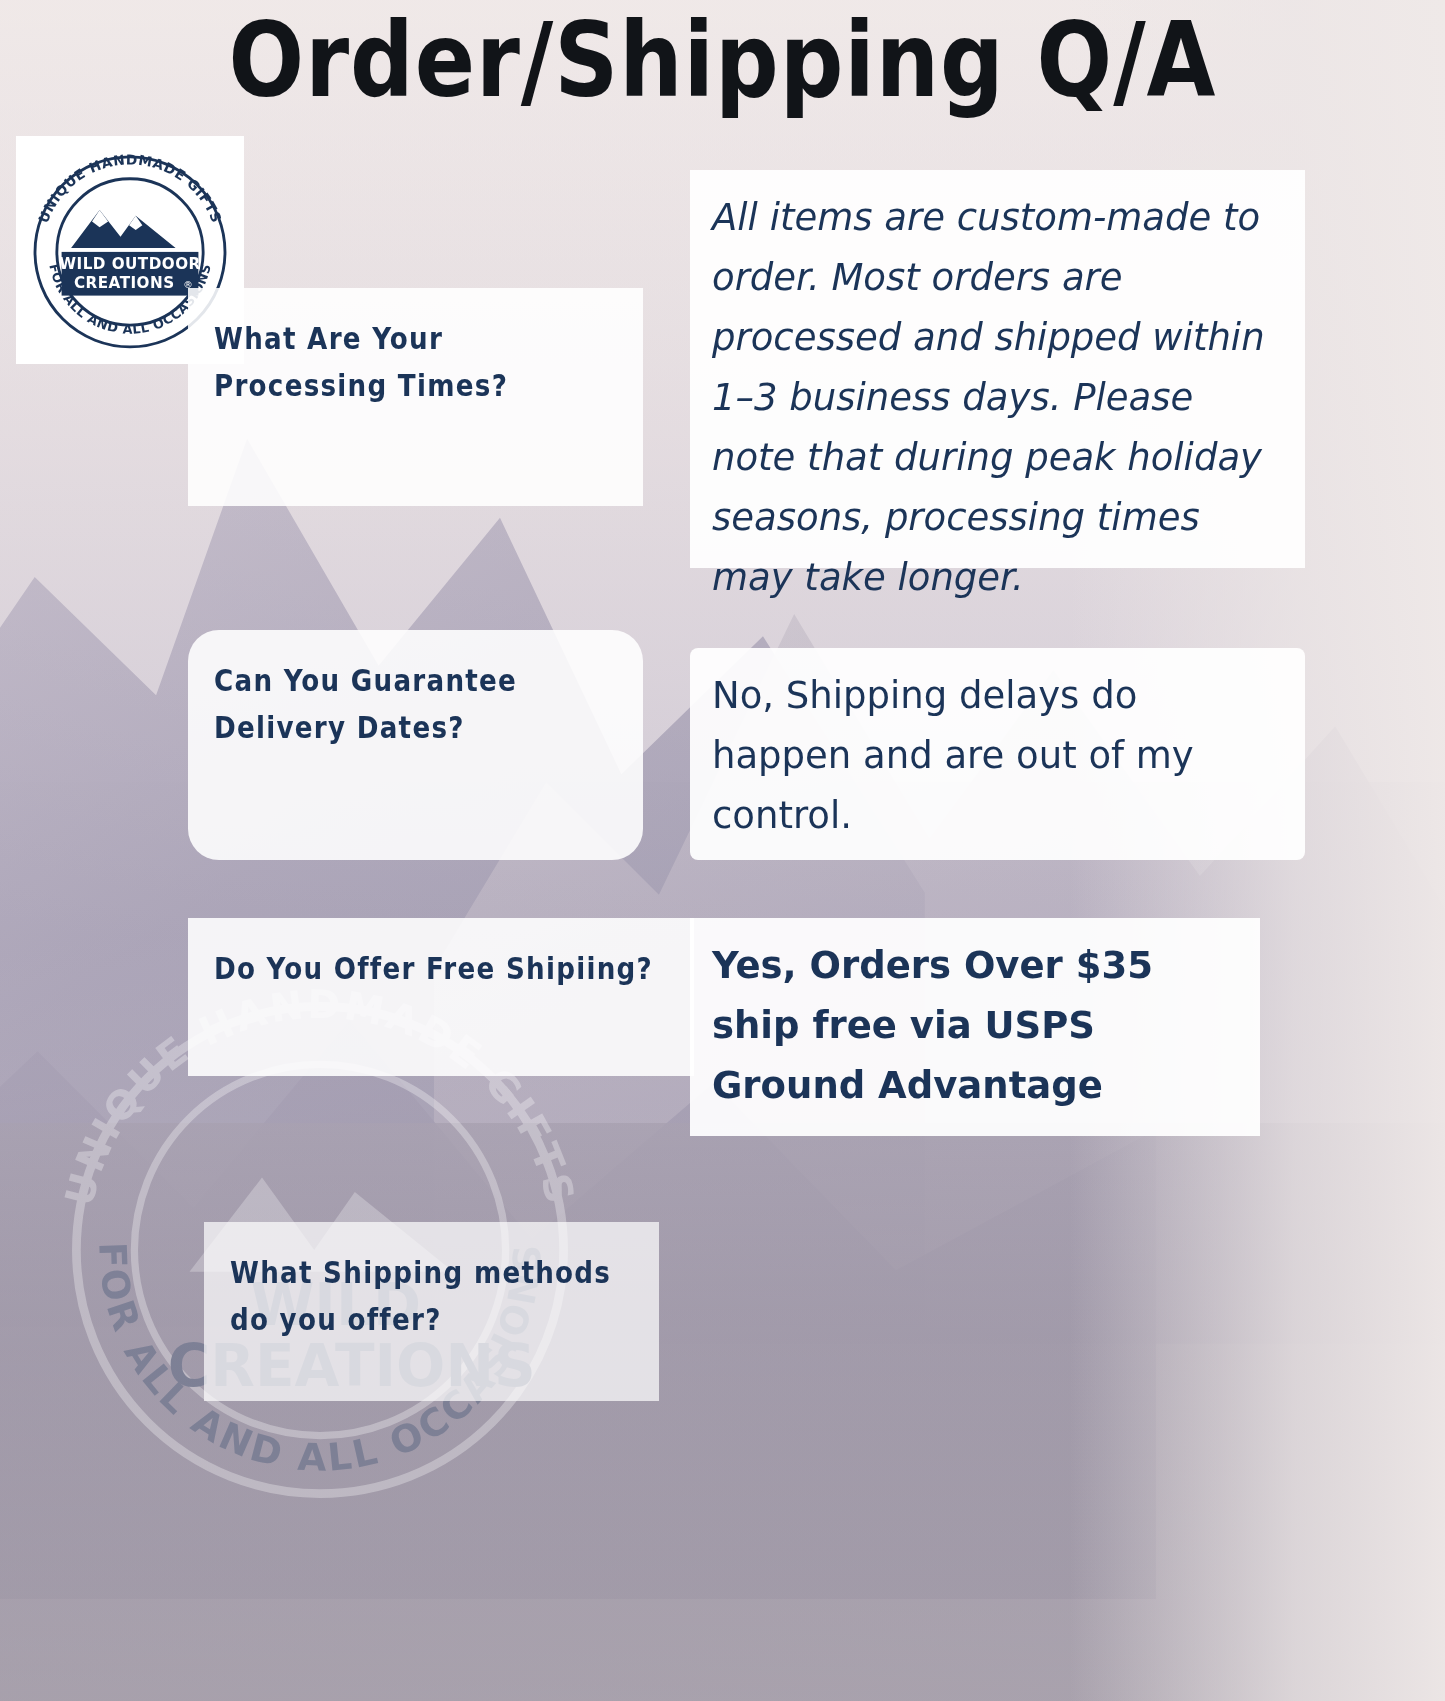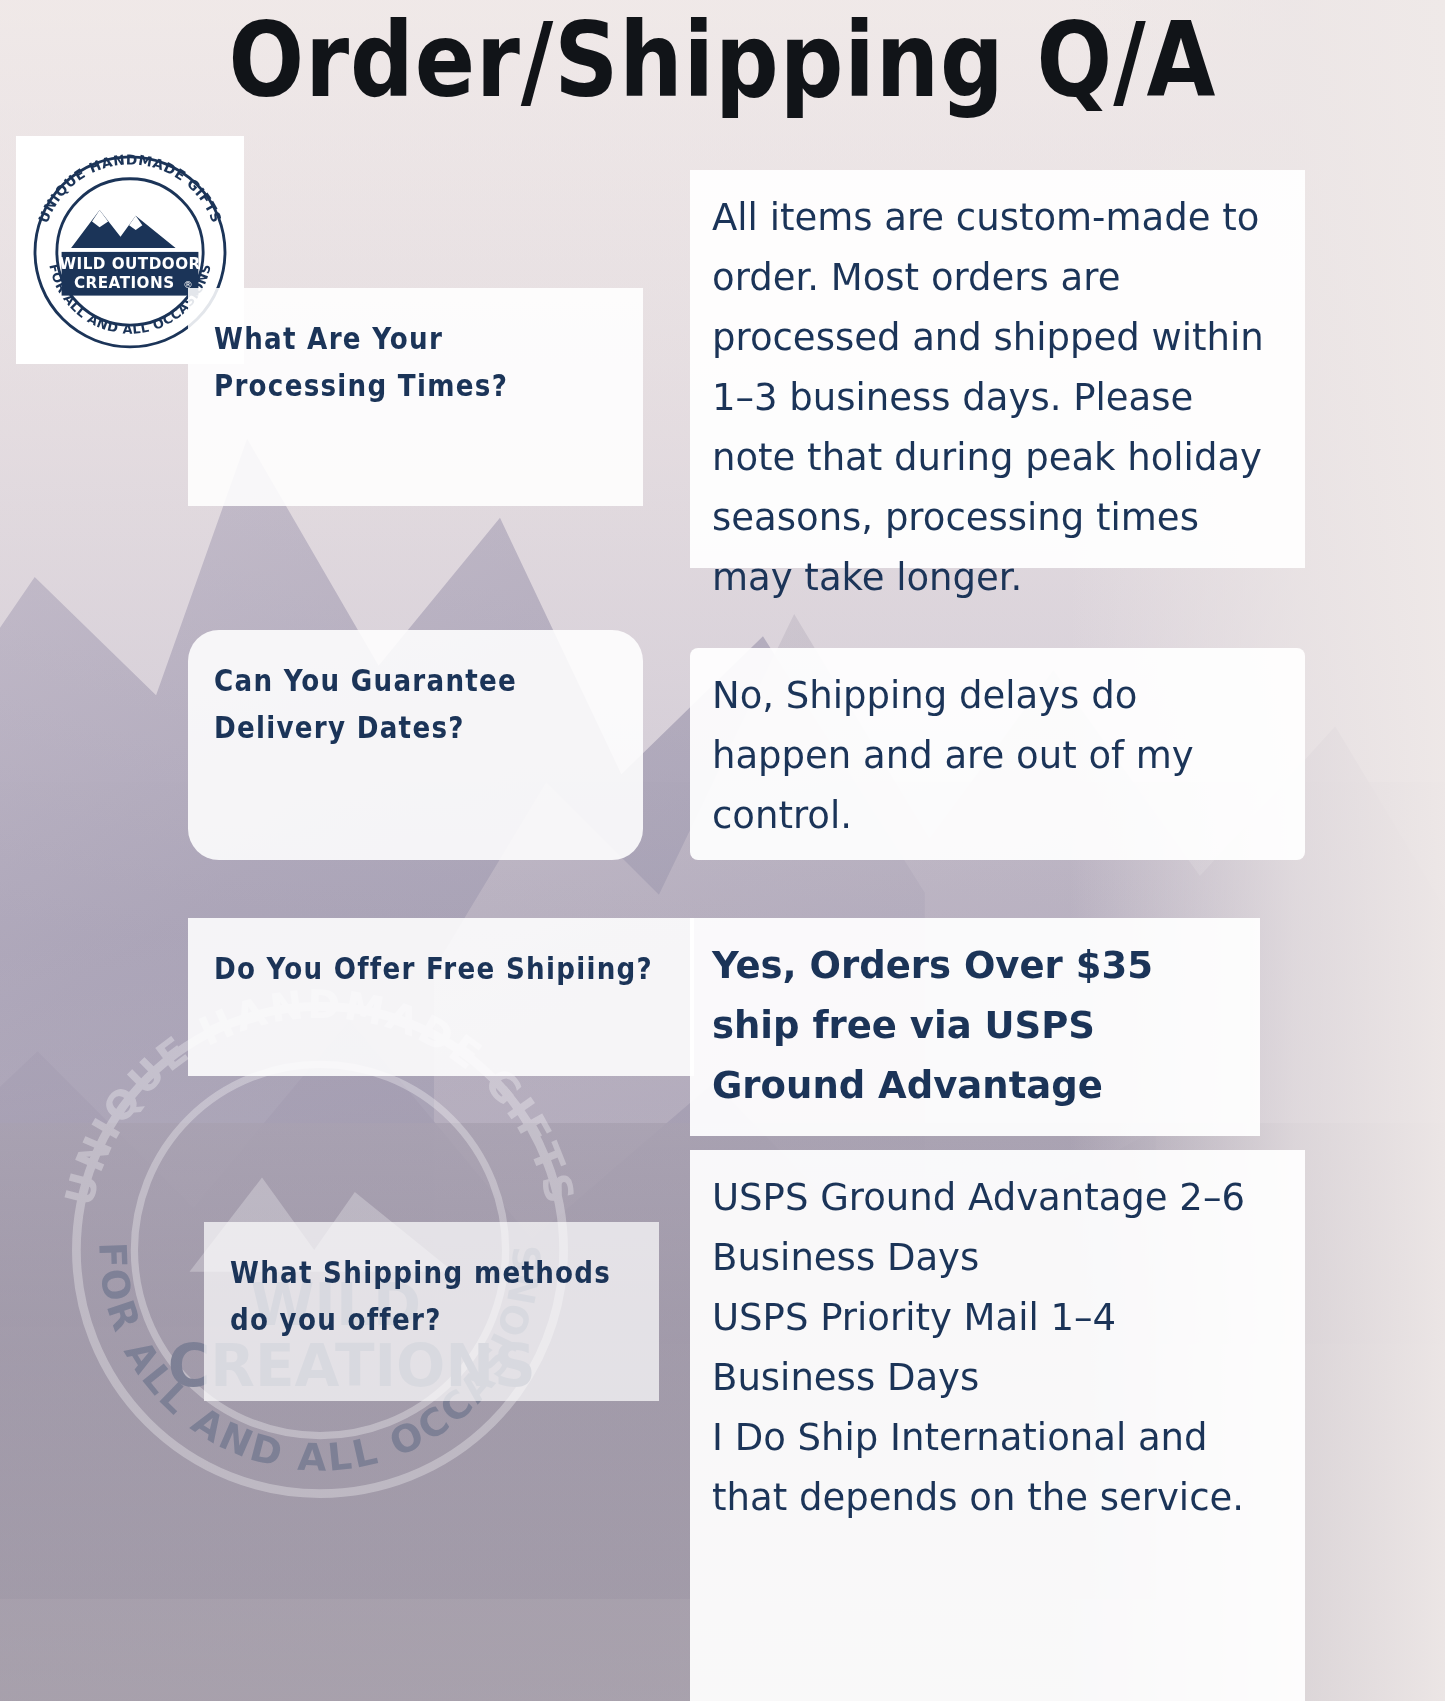--- a/index.html
+++ b/index.html
@@ -143,21 +143,21 @@
     color: #1b3458;
     font-size: 37px;
     line-height: 1.62;
     padding: 18px 22px 18px 22px;
     box-sizing: border-box;
     white-space: pre-line;
   }
 
   
   #q1 { left: 188px; top: 288px;  width: 455px; height: 218px; }
-  #a1 { left: 690px; top: 170px;  width: 615px; height: 398px; }
+  #a1 { left: 690px; top: 170px;  width: 615px; height: 398px; font-style: italic; }
   
   #q2 { left: 188px; top: 630px;  width: 455px; height: 230px; border-radius: 31px; }
   #a2 { left: 690px; top: 648px;  width: 615px; height: 212px; border-radius: 8px; }
   
   #q3 { left: 188px; top: 918px;  width: 506px; height: 158px; }
   #a3 { left: 690px; top: 918px;  width: 570px; height: 218px; font-weight: bold; }
   
   #q4 { left: 204px; top: 1222px; width: 455px; height: 179px; background: rgba(255,255,255,0.70); }
   #a4 { left: 690px; top: 1150px; width: 615px; height: 551px; }
 </style>
@@ -236,17 +236,14 @@
   <div class="a-box" id="a2">No, Shipping delays do happen and are out of my control.</div>
 
   <div class="q-box" id="q3">
     <span class="q-text">Do You Offer Free Shipiing?</span>
   </div>
   <div class="a-box" id="a3">Yes, Orders Over $35 ship free via USPS Ground Advantage</div>
 
   <div class="q-box" id="q4">
     <span class="q-text">What Shipping methods do you offer?</span>
   </div>
-  <div class="a-box" id="a4">USPS Ground Advantage 2–6 Business Days
-USPS Priority Mail 1–4 Business Days
-I Do Ship International and that depends on the service.</div>
 
 </div>
 
 </body></html>

